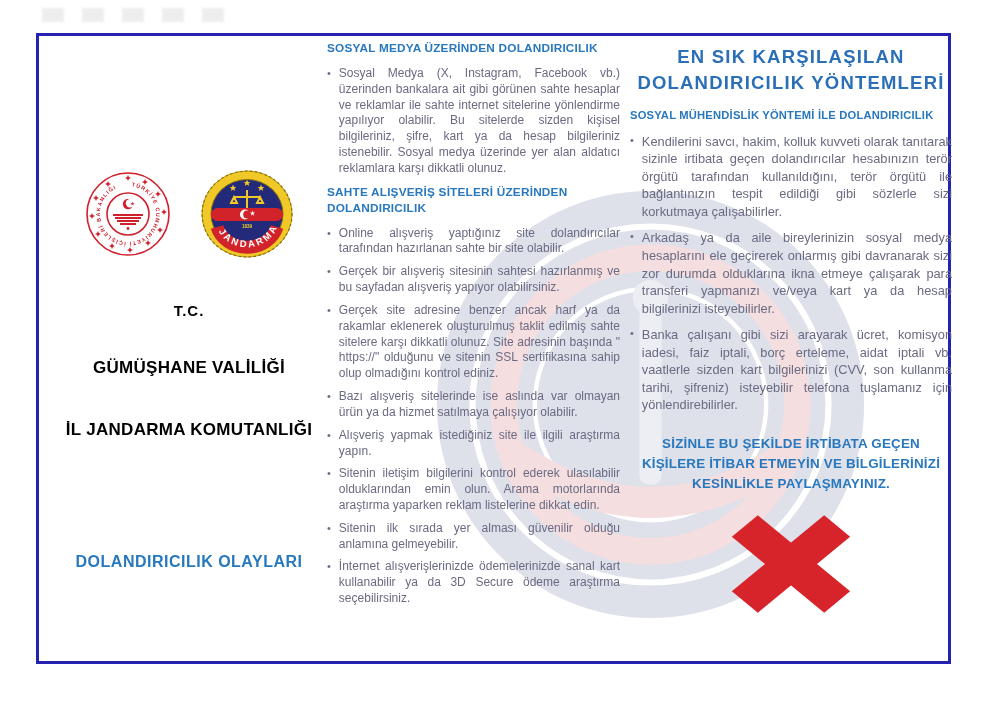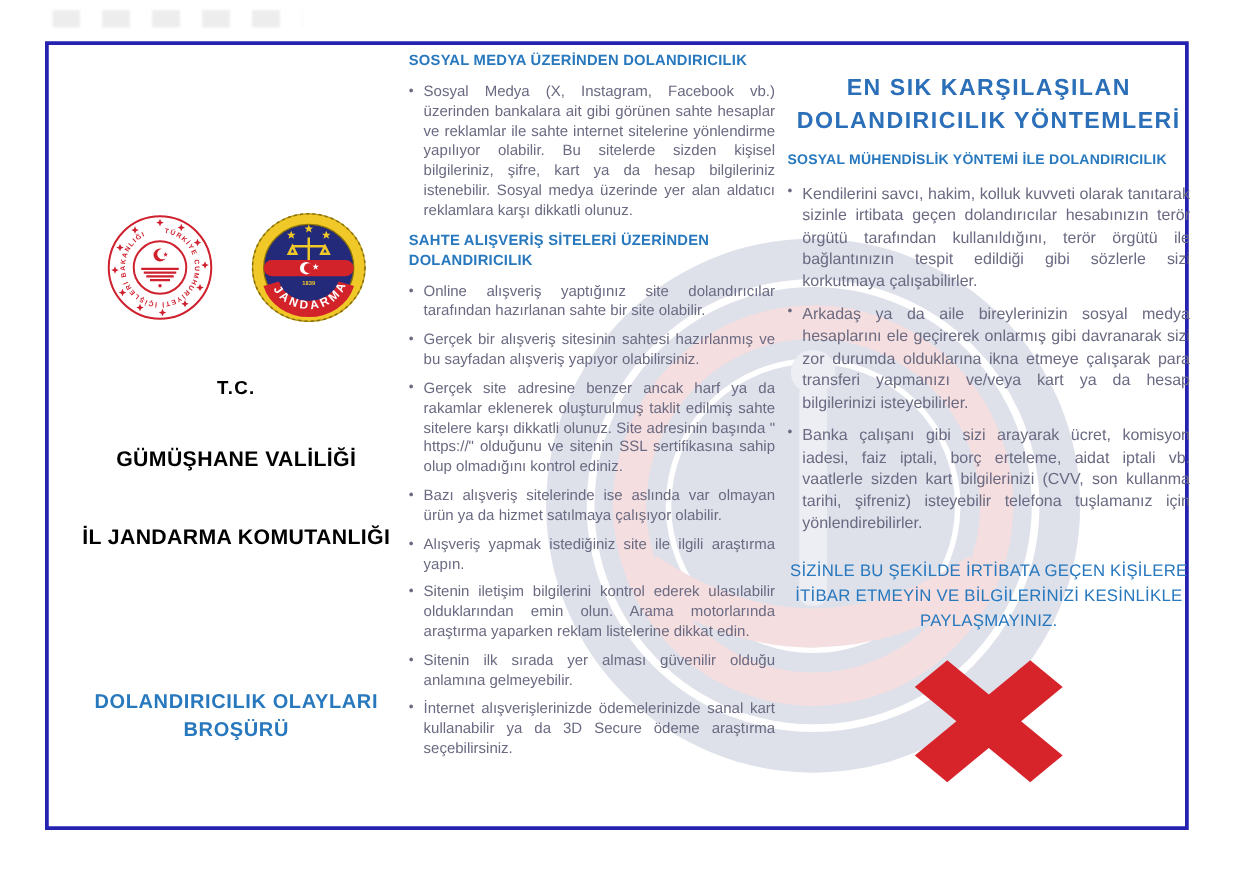--- a/index.html
+++ b/index.html
@@ -27,26 +27,26 @@
   .col-mid{position:absolute;left:327px;top:41px;width:293px;}
   .mid-heading{color:#2878be;font-weight:bold;font-size:11.8px;text-align:left;letter-spacing:.2px;line-height:1.35;}
   .mid-heading.second{margin-top:8px;}
   ul.bullets{list-style:none;margin:9px 0 0 0;padding:0;color:#6a6a82;}
   .col-mid ul.bullets{font-size:12px;line-height:1.32;}
   ul.bullets li{display:flex;gap:8px;margin-bottom:7px;}
   ul.bullets .dot{flex:0 0 auto;font-size:11px;line-height:inherit;}
   ul.bullets .btxt{flex:1;text-align:justify;}
 
   
-  .col-right{position:absolute;left:630px;top:57px;width:322px;}
+  .col-right{position:absolute;left:630px;top:44px;width:322px;}
   .right-title{color:#2b6fb8;font-weight:bold;font-size:18.5px;line-height:1.4;text-align:center;letter-spacing:1.2px;}
   .right-sub{color:#2878be;font-weight:bold;font-size:11.2px;text-align:left;margin-top:13px;letter-spacing:.2px;}
   .col-right ul.bullets{font-size:12.8px;line-height:1.37;margin-top:12px;}
   .col-right ul.bullets li{margin-bottom:9px;}
-  .warning{color:#2878be;font-weight:normal;font-size:13.4px;line-height:1.5;text-align:center;margin-top:20px;letter-spacing:.2px;}
+  .warning{color:#2878be;font-weight:bold;font-size:13.4px;line-height:1.5;text-align:center;margin-top:20px;letter-spacing:.2px;}
   .redx-wrap{margin-top:14px;display:flex;justify-content:center;}
 </style>
 </head>
 <body>
 
 <div class="scan-smudge"></div>
 
 <div class="page-border"></div>
 
 <svg class="watermark" viewBox="0 0 100 100" aria-hidden="true">
@@ -124,21 +124,20 @@
   </div>
 
   <div class="org-block">
     <div class="org-tc">T.C.</div>
     <div class="org-name">GÜMÜŞHANE VALİLİĞİ</div>
     <div class="org-name">İL JANDARMA KOMUTANLIĞI</div>
   </div>
 
   <div class="brochure-title">
     <div>DOLANDIRICILIK OLAYLARI</div>
-    <div>BROŞÜRÜ</div>
   </div>
 </div>
 
 <div class="col-mid">
   <div class="mid-heading">SOSYAL MEDYA ÜZERİNDEN DOLANDIRICILIK</div>
 
   <ul class="bullets">
     <li>
       <span class="dot">•</span>
       <span class="btxt">Sosyal Medya (X, Instagram, Facebook vb.) üzerinden bankalara ait gibi görünen sahte hesaplar ve reklamlar ile sahte internet sitelerine yönlendirme yapılıyor olabilir. Bu sitelerde sizden kişisel bilgileriniz, şifre, kart ya da hesap bilgileriniz istenebilir. Sosyal medya üzerinde yer alan aldatıcı reklamlara karşı dikkatli olunuz.</span>

